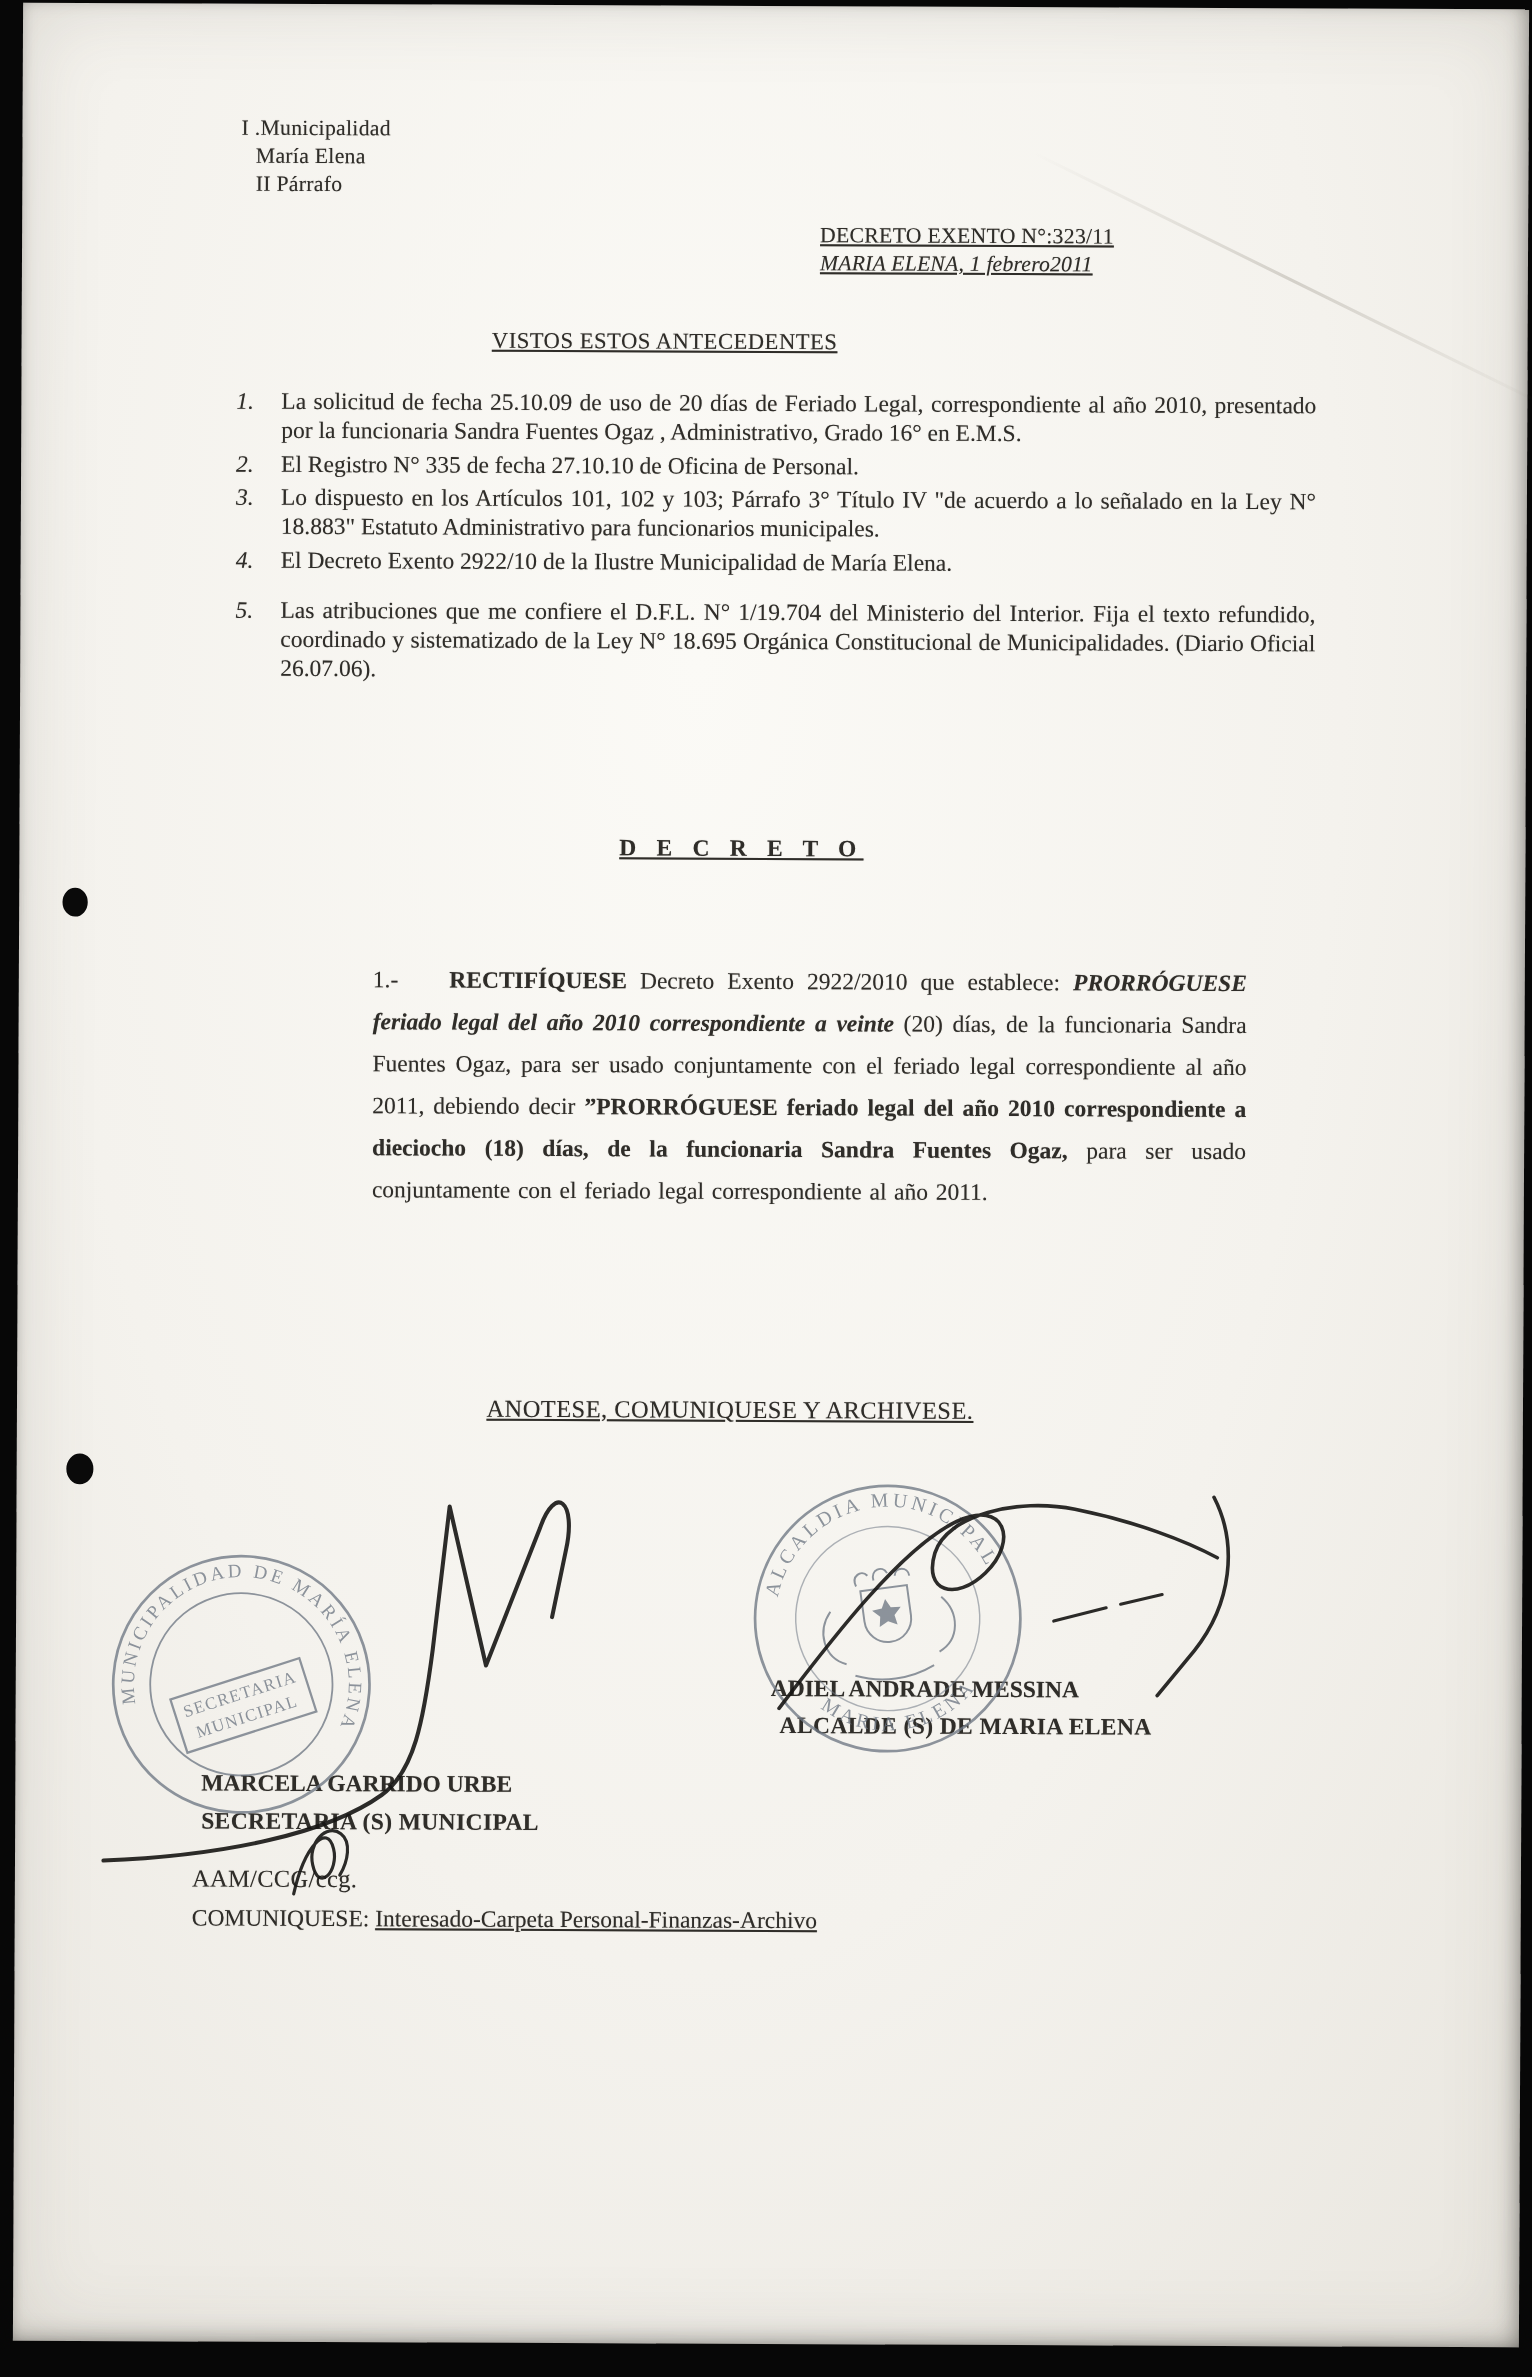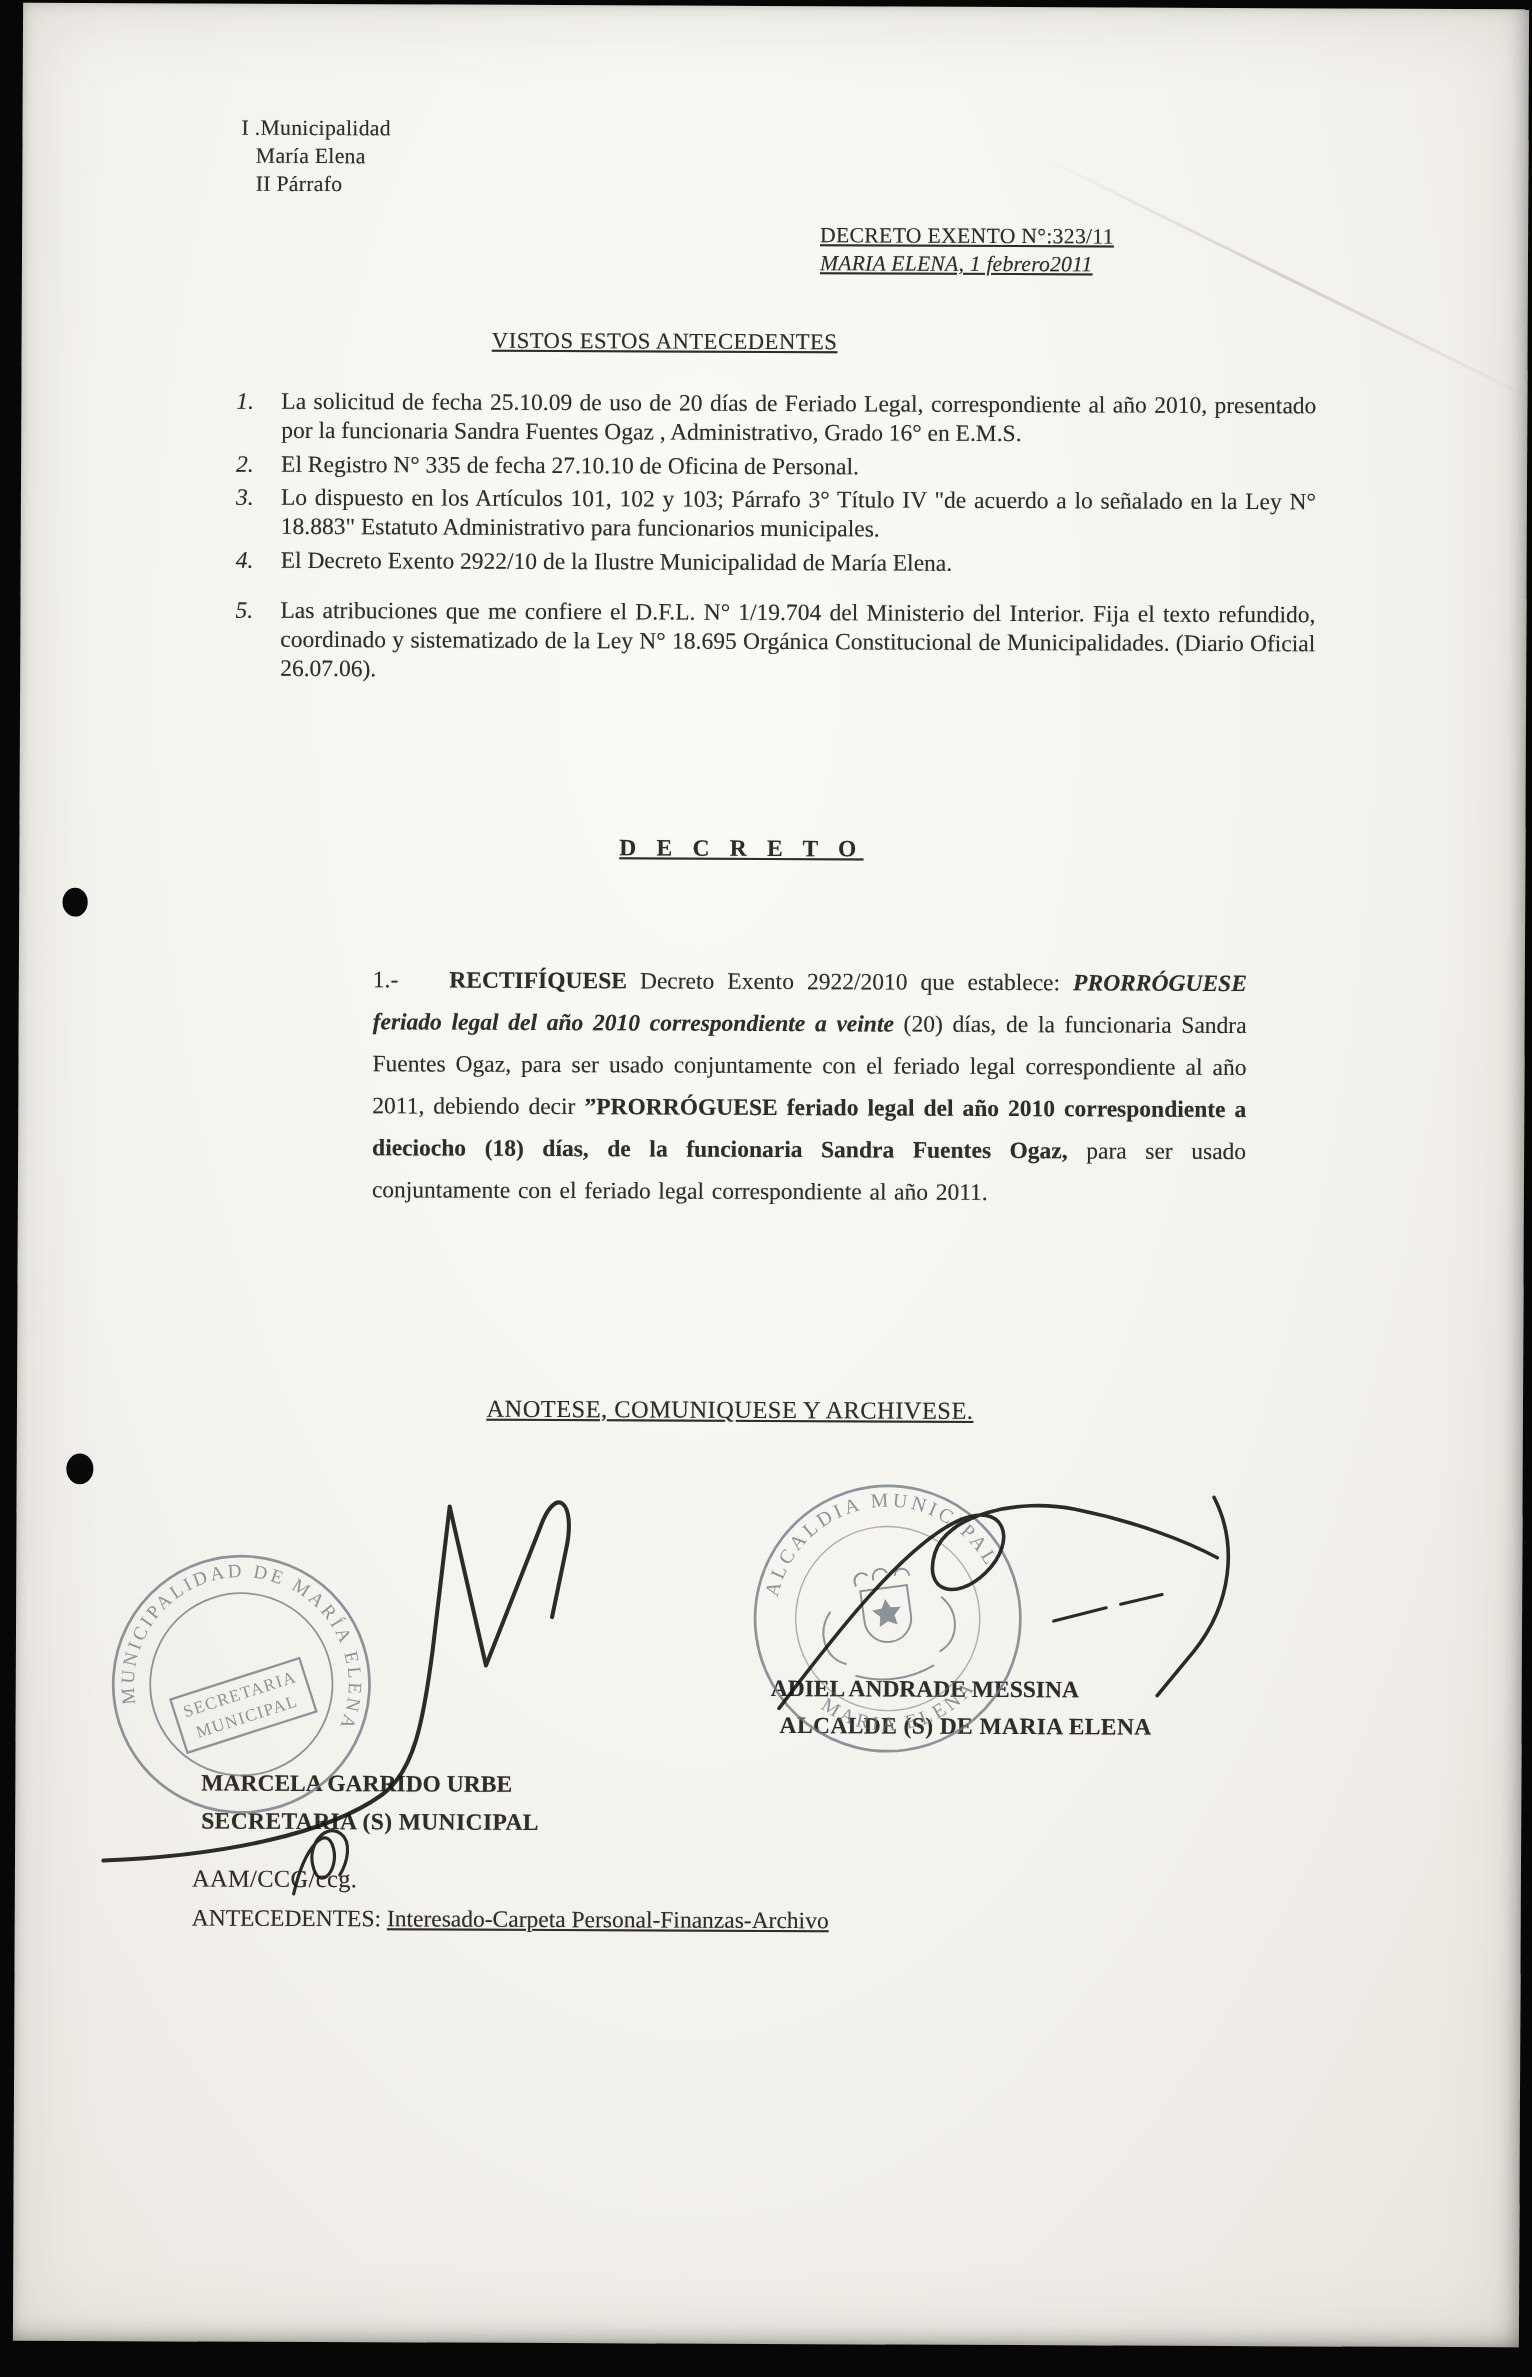--- a/index.html
+++ b/index.html
@@ -102,21 +102,21 @@
   </div>
 
   <div class="abs sig-left ink">
     <div class="name">MARCELA GARRIDO URBE</div>
     <div class="title">SECRETARIA (S) MUNICIPAL</div>
   </div>
 
   <div class="abs initials ink">AAM/CCG/ccg.</div>
 
   <div class="abs distribution ink">
-    <span class="lbl">ANTECEDENTES: </span><span class="val">Interesado-Carpeta Personal-Finanzas-Archivo</span>
+    <span class="lbl">COMUNIQUESE: </span><span class="val">Interesado-Carpeta Personal-Finanzas-Archivo</span>
   </div>
 
   <svg class="overlay" width="1506" height="2338" viewBox="0 0 1669 2590">
     <defs>
       <path id="ringL" d="M -119 0 A 119 119 0 1 1 119 0 A 119 119 0 1 1 -119 0"></path>
       <path id="arcTopR" d="M -124 0 A 124 124 0 1 1 124 0"></path>
       <path id="arcBotR" d="M -124 0 A 124 124 0 1 0 124 0"></path>
     </defs>
 
     <ellipse cx="62" cy="996" rx="14" ry="16" fill="#0a0a0a"></ellipse>

